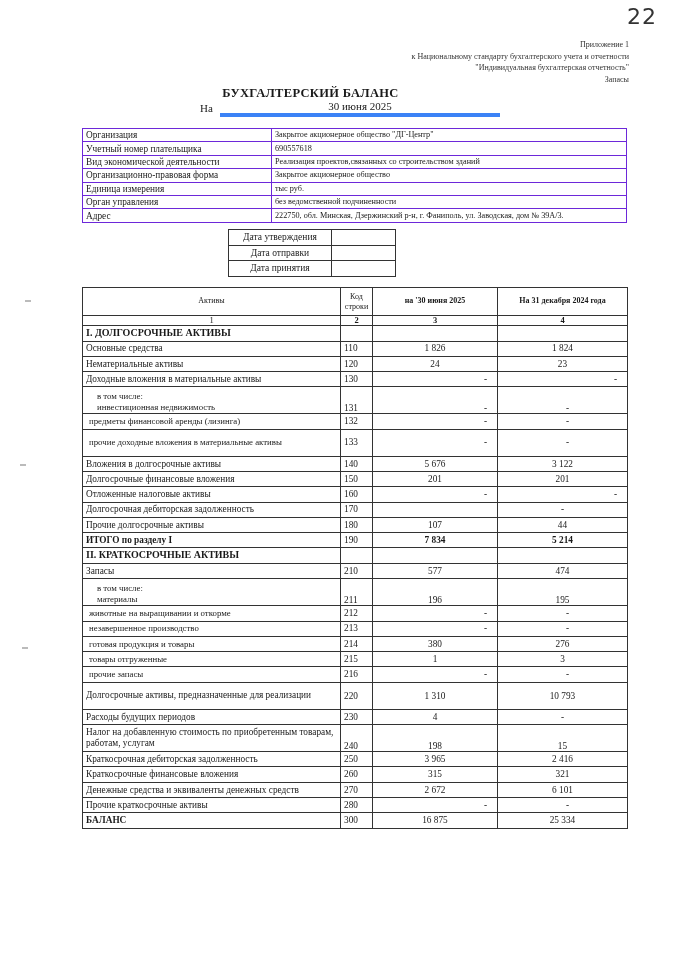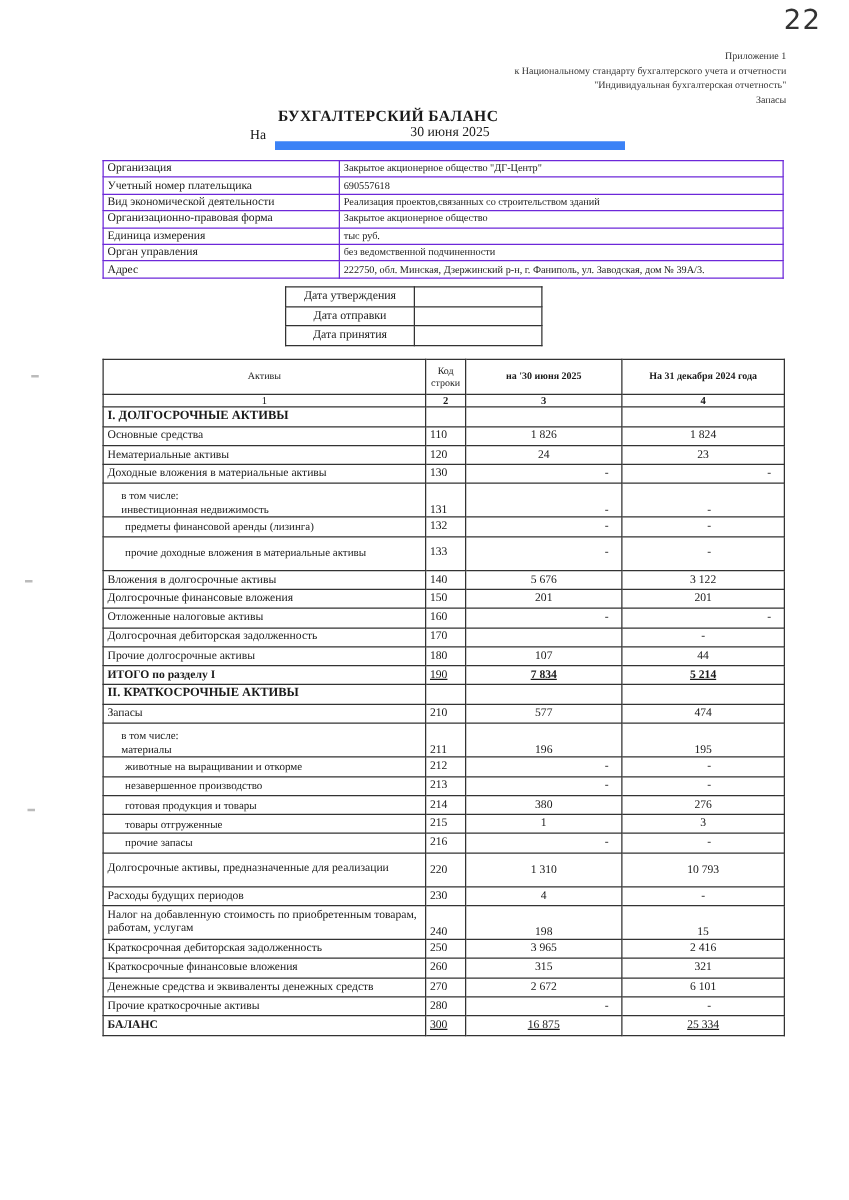--- a/index.html
+++ b/index.html
@@ -5,52 +5,52 @@
   html, body { margin:0; padding:0; background:#ffffff; }
   body { width:679px; height:960px; position:relative; overflow:hidden;
          font-family:"Liberation Serif","DejaVu Serif",serif; color:#1a1a1a; }
   .abs { position:absolute; }
   .page-num { right:22px; top:4px; font-family:"DejaVu Sans","Liberation Sans",sans-serif;
               font-size:22px; color:#333; letter-spacing:1px; }
   .appendix { right:50px; text-align:right; font-size:8px; line-height:11.5px; color:#333; }
   .appendix div { white-space:nowrap; }
   .title { left:0; width:621px; top:86px; text-align:center; font-size:12.5px; font-weight:bold; letter-spacing:0.3px; }
   .na-label { left:200px; top:102px; font-size:11px; }
-  .date-line { left:220px; top:100px; width:280px; border-bottom:7px solid #3b82f6; text-align:center; font-size:11px; padding-bottom:1px; }
+  .date-line { left:220px; top:100px; width:280px; border-bottom:4px solid #3b82f6; text-align:center; font-size:11px; padding-bottom:1px; }
 
   table { border-collapse:collapse; }
   .info { left:82px; top:128px; width:545px; font-size:9.3px; }
   .info td { border:1px solid #6d28d9; padding:0 3px; height:12.4px; line-height:12px; white-space:nowrap; overflow:hidden; }
   .info td.k { width:182px; }
   .info td.v { font-size:8.2px; }
 
-  .dates { left:228px; top:229px; width:206px; font-size:9.5px; }
+  .dates { left:228px; top:229px; width:168px; font-size:9.5px; }
   .dates td { border:1px solid #333; height:14.5px; line-height:14px; padding:0; }
   .dates td.k { width:102px; text-align:center; }
   .dates tr:first-child td { border-top-width:1.5px; }
 
   .main { left:82px; top:287px; width:545px; font-size:9.3px; table-layout:fixed; }
   .main td { border:1px solid #333; padding:0 3px; line-height:10.5px; vertical-align:middle; }
   .main col.c1 { width:258px; } .main col.c2 { width:32px; } .main col.c3 { width:125px; } .main col.c4 { width:130px; }
   .main .hdr td { height:27px; font-size:8px; font-weight:bold; text-align:center; }
   .main .hdr td.code-h { font-weight:normal; line-height:10px; }
   .main .hdr td.lbl-h { font-weight:normal; }
   .main .idx td { height:9px; font-size:8.5px; text-align:center; line-height:9px; font-weight:bold; }
   .main .idx td:first-child { font-weight:normal; }
   .main tr.r td { height:14.3px; }
   .main tr.r2 td { height:26px; }
   .main td.code { text-align:left; }
   .main td.num { text-align:center; }
   .main td.dash3 { text-align:right; padding-right:10px; }
   .main tr.sec td { height:14.5px; }
   .main tr.sec td.lbl { font-weight:bold; font-size:10px; }
   .main tr.tot td { font-weight:bold; }
-  .main tr.tot td.code, .main tr.tot td.num { font-weight:normal;text-decoration:underline; }
+  .main tr.tot td.code, .main tr.tot td.num { font-weight:normal; }
   .main tr.tot td.lbl { font-weight:bold; }
-  .main td.ind1 { padding-left:17px; font-size:8.8px; }
+  .main td.ind1 { padding-left:6px; font-size:8.8px; }
   .main td.sub { vertical-align:bottom; }
   .sub .in-num { display:block; font-size:8.8px; padding-left:11px; line-height:11px; }
   .main tr.last td { border-bottom-width:1.5px; }
 
   .speck { width:6px; height:2px; background:#bbb; }
 </style>
 </head>
 <body>
 
 <div class="abs page-num">22</div>

